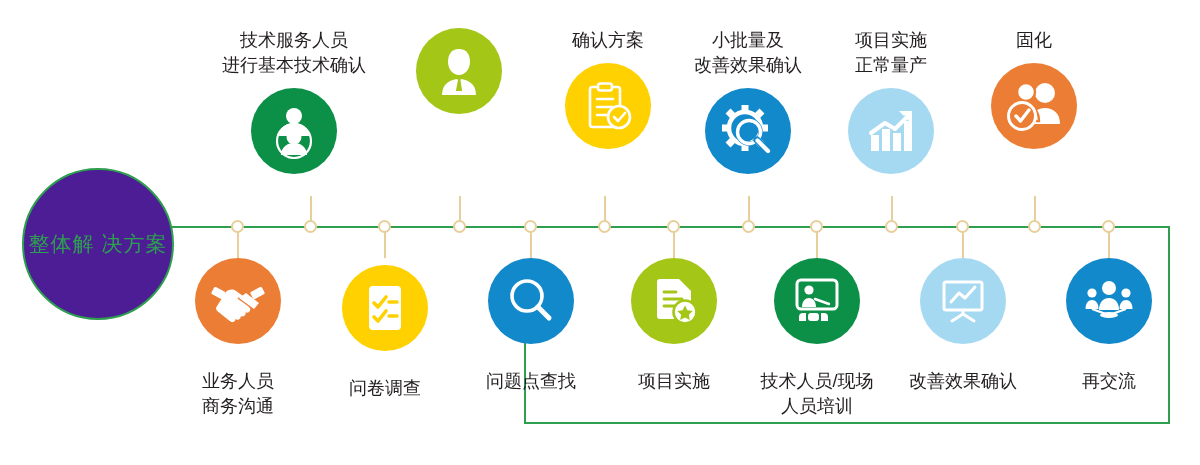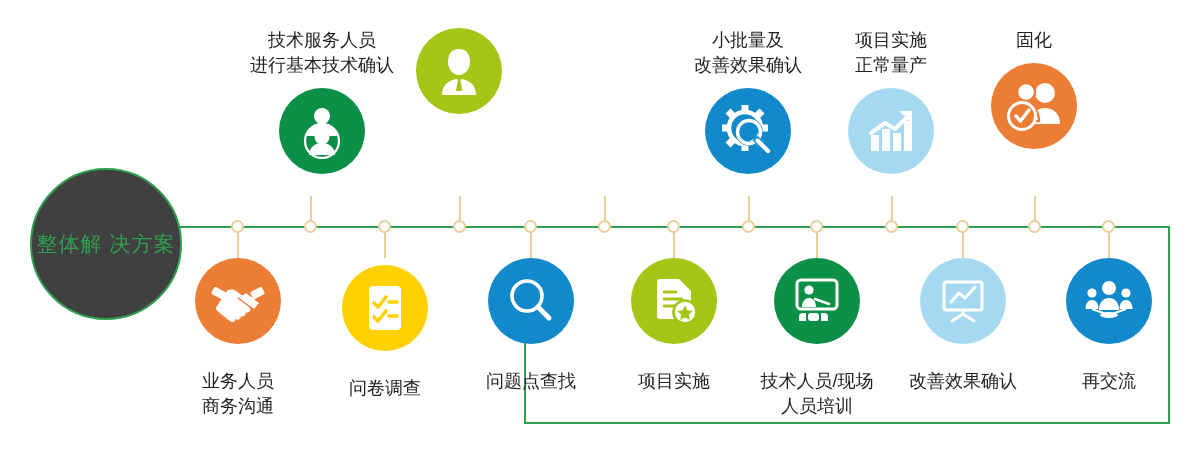--- a/index.html
+++ b/index.html
@@ -13,22 +13,22 @@
   .rail-h{height:2px;}
   .rail-v{width:2px;}
 
   .node-dot{position:absolute;width:13px;height:13px;border-radius:50%;
             background:#ffffff;border:2px solid #e8cf9a;box-sizing:border-box;}
 
   .stem{position:absolute;width:2px;background:#e8cf9a;}
 
   
   .hub{position:absolute;left:22px;top:168px;width:152px;height:152px;
-       border-radius:50%;border:2px solid #2e9e4f;background:#404040;
-       display:flex;align-items:center;justify-content:center;box-sizing:border-box;margin-left:8px;}
+       border-radius:50%;border:2px solid #2e9e4f;background:#4c1d95;
+       display:flex;align-items:center;justify-content:center;box-sizing:border-box;}
   .hub-text{font-size:21px;line-height:30px;color:#2e9e4f;text-align:center;
             letter-spacing:1px;font-weight:400;}
 
   
   .step{position:absolute;width:150px;display:flex;flex-direction:column;align-items:center;}
   .step-top{}
   .icon-circle{width:86px;height:86px;border-radius:50%;display:flex;
                align-items:center;justify-content:center;}
   .icon-circle svg{display:block;}
   .label{font-size:18px;line-height:25px;text-align:center;color:#231f20;
@@ -73,21 +73,21 @@
   <div class="node-dot" style="left:524px;top:220px;"></div>
   <div class="node-dot" style="left:598px;top:220px;"></div>
   <div class="node-dot" style="left:667px;top:220px;"></div>
   <div class="node-dot" style="left:742px;top:220px;"></div>
   <div class="node-dot" style="left:810px;top:220px;"></div>
   <div class="node-dot" style="left:885px;top:220px;"></div>
   <div class="node-dot" style="left:956px;top:220px;"></div>
   <div class="node-dot" style="left:1028px;top:220px;"></div>
   <div class="node-dot" style="left:1102px;top:220px;"></div>
 
-  <div class="step step-top" style="left:247px;top:28px;">
+  <div class="step step-top" style="left:219px;top:28px;">
     <div class="icon-circle" style="background:#0c9048;">
       <svg width="56" height="56" viewBox="0 0 56 56">
         <circle cx="28" cy="13" r="8" fill="#fff"></circle>
         <path d="M13 33c0-8 7-13 15-13s15 5 15 13z" fill="#fff"></path>
         <circle cx="28" cy="34" r="7.5" fill="#fff"></circle>
         <path d="M15 52c0-7.5 6-12 13-12s13 4.5 13 12z" fill="#fff"></path>
         <circle cx="28" cy="38" r="17" fill="none" stroke="#fff" stroke-width="2.2"></circle>
       </svg>
     </div>
     <div class="label">技术服务人员
@@ -97,20 +97,34 @@
   <div class="step step-top" style="left:384px;top:28px;">
     <div class="icon-circle" style="background:#a3c617;">
       <svg width="56" height="56" viewBox="0 0 56 56">
         <path d="M28 6c8 0 11 6 11 13s-5 13-11 13-11-6-11-13S20 6 28 6z" fill="#fff"></path>
         <path d="M11 52c0-11 8-16 17-16s17 5 17 16z" fill="#fff"></path>
         <path d="M25.5 34h5l-1 3 1.6 11h-6.2L27 37z" fill="#a3c617"></path>
       </svg>
     </div>
   </div>
 
+  <div class="step step-top" style="left:533px;top:28px;">
+    <div class="icon-circle" style="background:#ffd100;">
+      <svg width="56" height="56" viewBox="0 0 56 56">
+        <rect x="10" y="9" width="30" height="40" rx="2.5" fill="none" stroke="#fff" stroke-width="2.6"></rect>
+        <rect x="18" y="5.5" width="14" height="7" rx="2.5" fill="#ffd100" stroke="#fff" stroke-width="2.6"></rect>
+        <line x1="17" y1="21" x2="33" y2="21" stroke="#fff" stroke-width="2.6" stroke-linecap="round"></line>
+        <line x1="17" y1="29" x2="33" y2="29" stroke="#fff" stroke-width="2.6" stroke-linecap="round"></line>
+        <line x1="17" y1="37" x2="27" y2="37" stroke="#fff" stroke-width="2.6" stroke-linecap="round"></line>
+        <circle cx="39" cy="39" r="11" fill="#ffd100" stroke="#fff" stroke-width="2.6"></circle>
+        <polyline points="34,39 38,43 45,35" fill="none" stroke="#fff" stroke-width="2.6" stroke-linecap="round" stroke-linejoin="round"></polyline>
+      </svg>
+    </div>
+    <div class="label">确认方案</div>
+  </div>
 
   <div class="step step-top" style="left:673px;top:28px;">
     <div class="icon-circle" style="background:#1289ca;">
       <svg width="58" height="58" viewBox="0 0 58 58">
         <g fill="none" stroke="#fff" stroke-width="4.5">
           <circle cx="26" cy="26" r="16"></circle>
         </g>
         <g fill="#fff">
           <rect x="22.5" y="3" width="7" height="8"></rect>
           <rect x="22.5" y="41" width="7" height="8"></rect>

